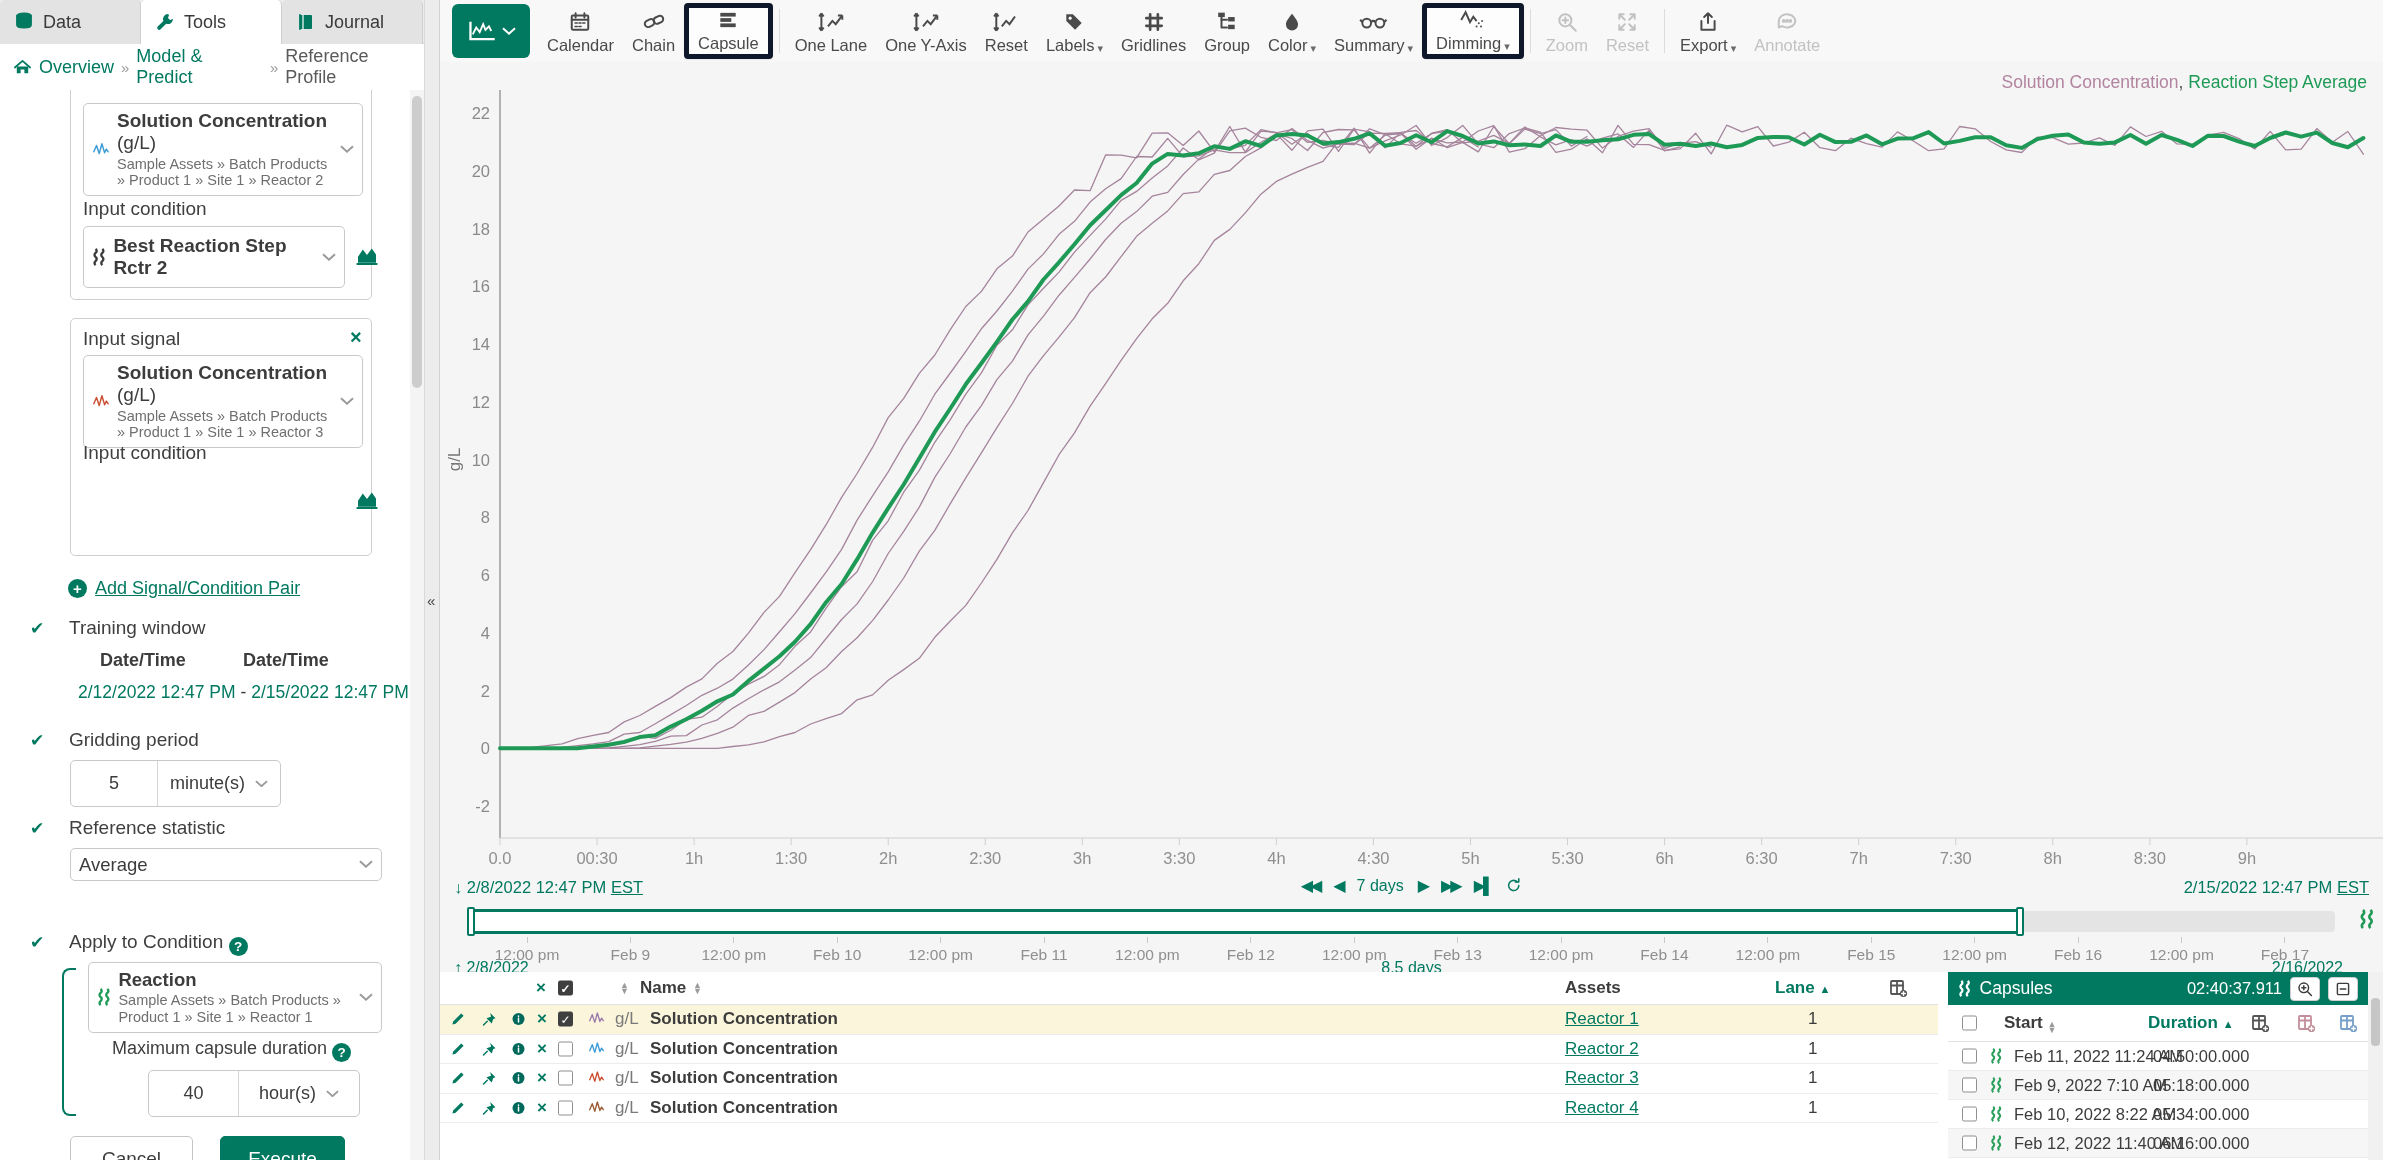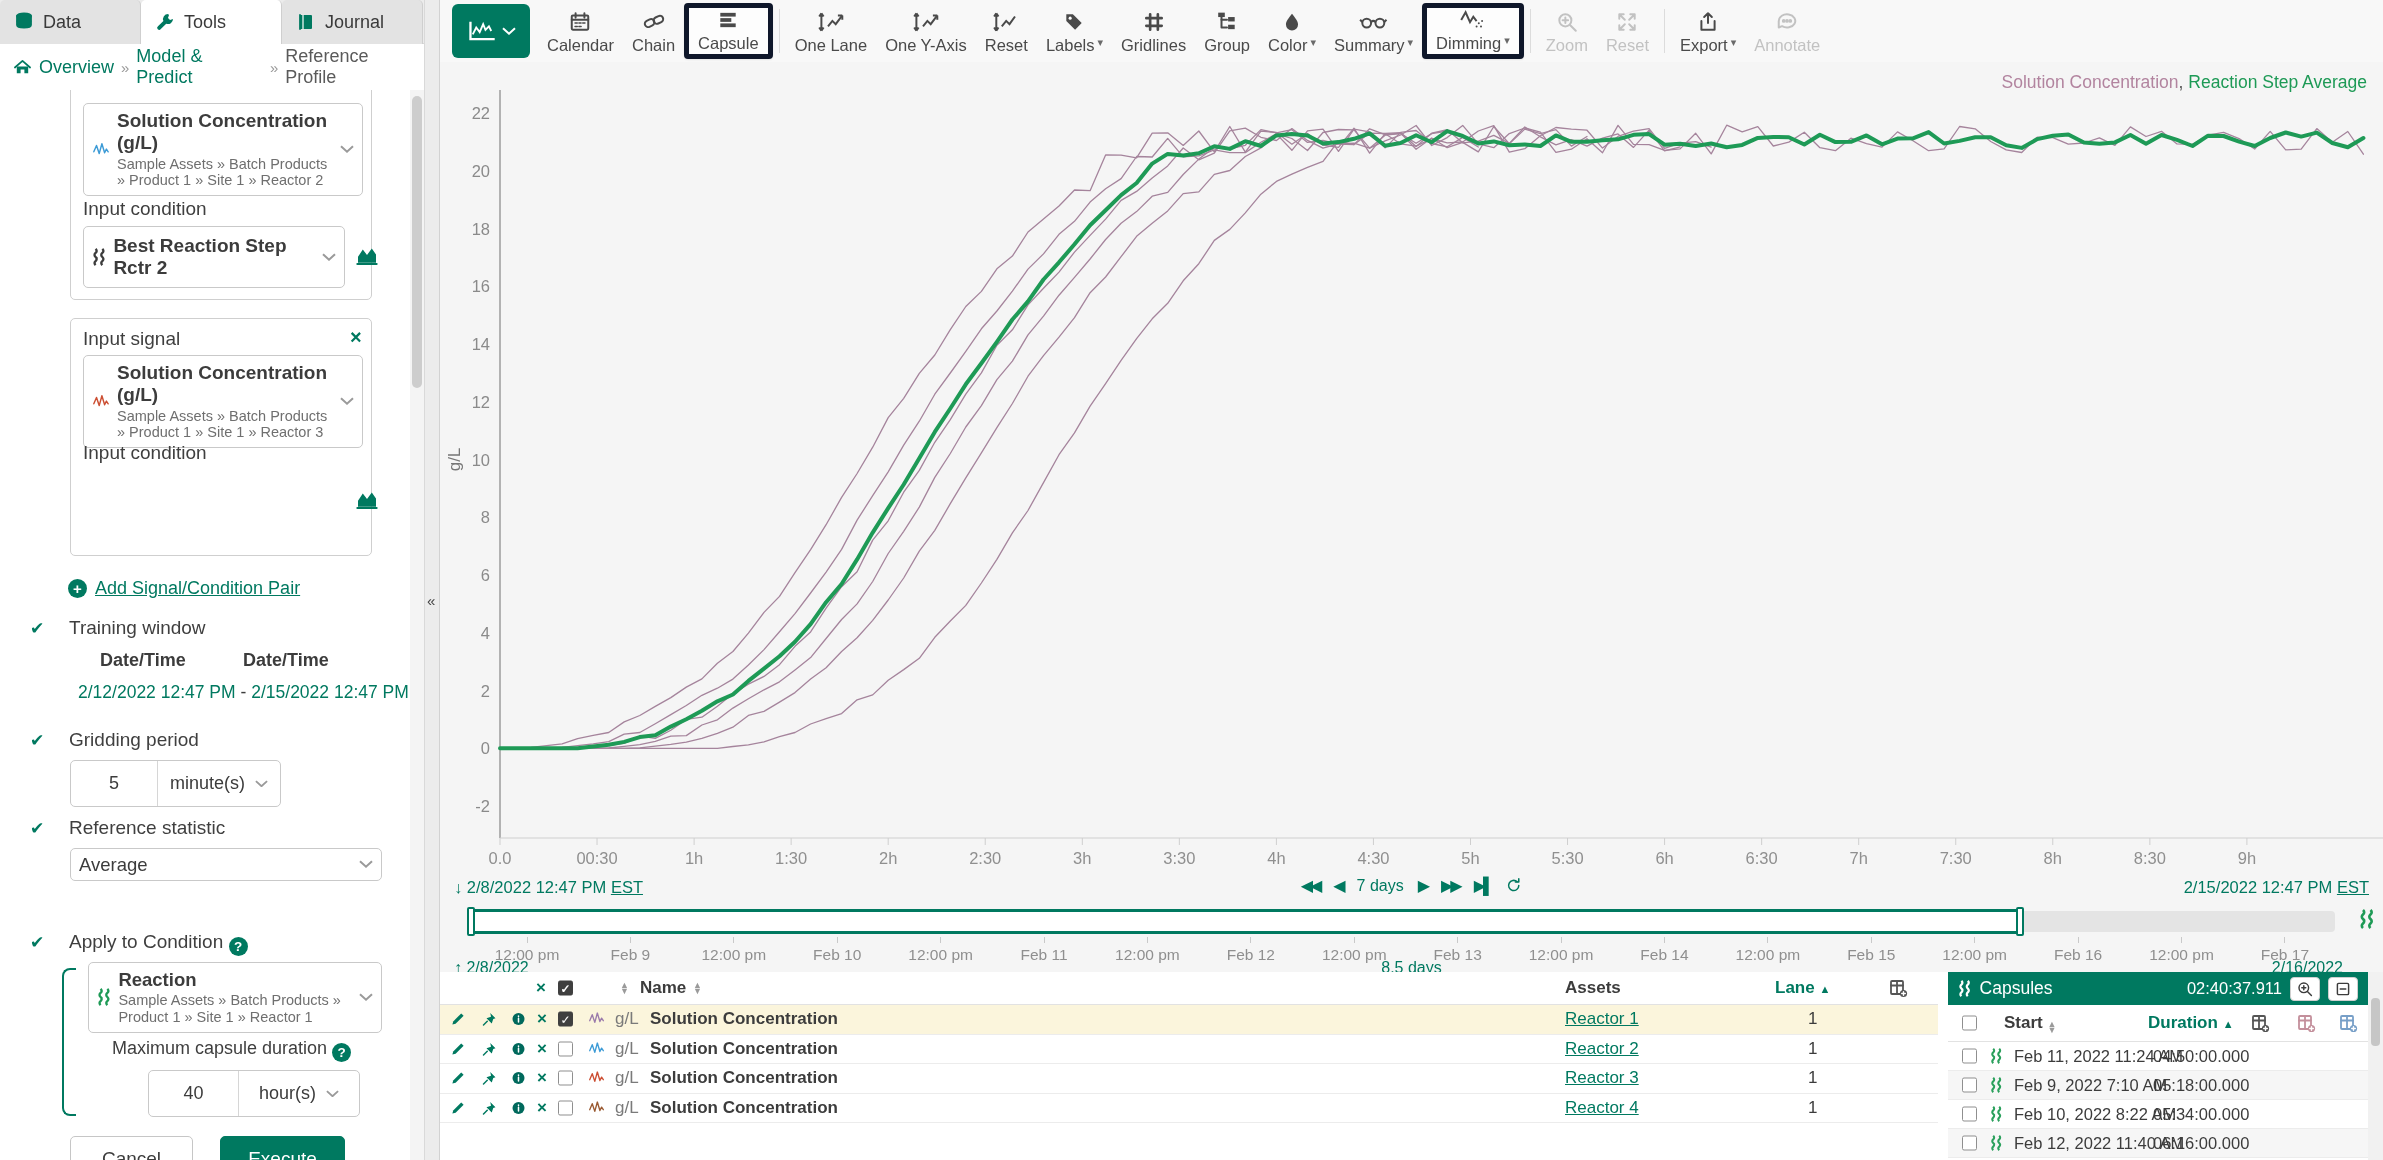--- a/index.html
+++ b/index.html
@@ -12,21 +12,21 @@
 #breadcrumb{position:absolute;left:0;top:44px;width:424px;height:46px;background:#fff;display:flex;align-items:center;gap:7px;padding-left:13px;font-size:18px}
 .crumb{color:#007960;cursor:pointer}
 .crumb.current{color:#5a5a5a;cursor:default}
 .crumb-sep{color:#9a9a9a;font-size:15px}
 
 #left-panel{position:absolute;left:0;top:90px;width:410px;height:1070px;background:#fff;overflow:hidden}
 .group-box{position:absolute;left:70px;width:302px;border:1px solid #cfcfcf;border-radius:5px}
 .sel{position:absolute;background:#fff;border:1px solid #c9c9c9;border-radius:5px;cursor:pointer;display:flex;align-items:center;padding:6px 8px;gap:7px}
 .sel .sel-main{flex:1;min-width:0}
 .sel .ttl{font-weight:bold;font-size:19px;color:#3c3c3c;line-height:1.15}
-.sel .ttl .unit{font-weight:bold}
+.sel .ttl .unit{font-weight:normal}
 .sel .path{font-size:14.5px;color:#6f6f6f;line-height:1.15;margin-top:2px}
 .sel .chev{flex:0 0 auto;color:#9a9a9a}
 .panel-label{position:absolute;font-size:19px;color:#3f3f3f}
 .sec-check{position:absolute;left:30px;color:#007960;font-size:17px}
 .teal{color:#007960}
 .link{color:#007960;text-decoration:underline;cursor:pointer}
 .num-unit{position:absolute;display:flex;border:1px solid #c9c9c9;border-radius:5px;overflow:hidden;background:#fff}
 .num-unit .num{display:flex;align-items:center;justify-content:center;border-right:1px solid #d6d6d6;font-size:18px;color:#3c3c3c}
 .num-unit .unit-dd{display:flex;align-items:center;justify-content:center;gap:10px;font-size:18px;color:#3c3c3c;cursor:pointer}
 .help-dot{display:inline-flex;align-items:center;justify-content:center;width:19px;height:19px;border-radius:50%;background:#007960;color:#fff;font-size:13.5px;font-weight:bold;vertical-align:-3px}
@@ -37,21 +37,21 @@
 #left-scrollbar{position:absolute;left:410px;top:90px;width:14px;height:1070px;background:#f4f4f4}
 #left-scrollbar .thumb{position:absolute;left:2px;top:6px;width:10px;height:292px;background:#cdcdcd;border-radius:5px}
 #collapse-strip{position:absolute;left:424px;top:0;width:16px;height:1160px;background:#ececec;border-left:1px solid #d9d9d9;border-right:1px solid #d2d2d2}
 #collapse-chevrons{position:absolute;left:2px;top:592px;color:#444;font-size:15px;cursor:pointer}
 
 #toolbar{position:absolute;left:440px;top:0;width:1943px;height:62px;background:#f8f8f8;display:flex;align-items:center}
 #trend-btn{width:78px;height:54px;margin-left:12px;background:#007960;border-radius:6px;display:flex;align-items:center;justify-content:center;gap:5px;cursor:pointer}
 #tb-items{display:flex;align-items:center;height:62px;margin-left:8px}
 .tb-btn{display:flex;flex-direction:column;align-items:center;justify-content:center;min-width:58px;padding:3px 9px;height:56px;border-radius:4px;cursor:pointer;color:#4a4a4a}
 .tb-btn .tb-ic{height:26px;display:flex;align-items:flex-end;gap:3px}
-.tb-btn .tb-lab{font-size:16.5px;margin-top:3px;white-space:nowrap;display:flex;align-items:flex-start;gap:3px}
+.tb-btn .tb-lab{font-size:16.5px;margin-top:3px;white-space:nowrap;display:flex;align-items:flex-end;gap:3px}
 .tb-btn.active{background:#fdfdfd;border:5px solid #0f172a;box-shadow:0 1px 2px rgba(0,0,0,.08)}
 .tb-btn.disabled{color:#c2c2c2;cursor:default}
 .tb-btn.disabled svg *{stroke:#c2c2c2!important;fill:none!important}
 .tb-sep{width:1px;height:44px;background:#dcdcdc;margin:0 6px}
 .caret{font-size:11px;color:#6a6a6a}
 
 #chart-region{position:absolute;left:440px;top:62px;width:1943px;height:910px;background:#f5f5f5}
 #legend{position:absolute;right:16px;top:10px;font-size:17.5px}
 #chart-footer{position:absolute;left:0;top:812px;width:100%;height:30px;font-size:16.5px}
 #cf-left{position:absolute;left:14px;top:4px;color:#007960}

